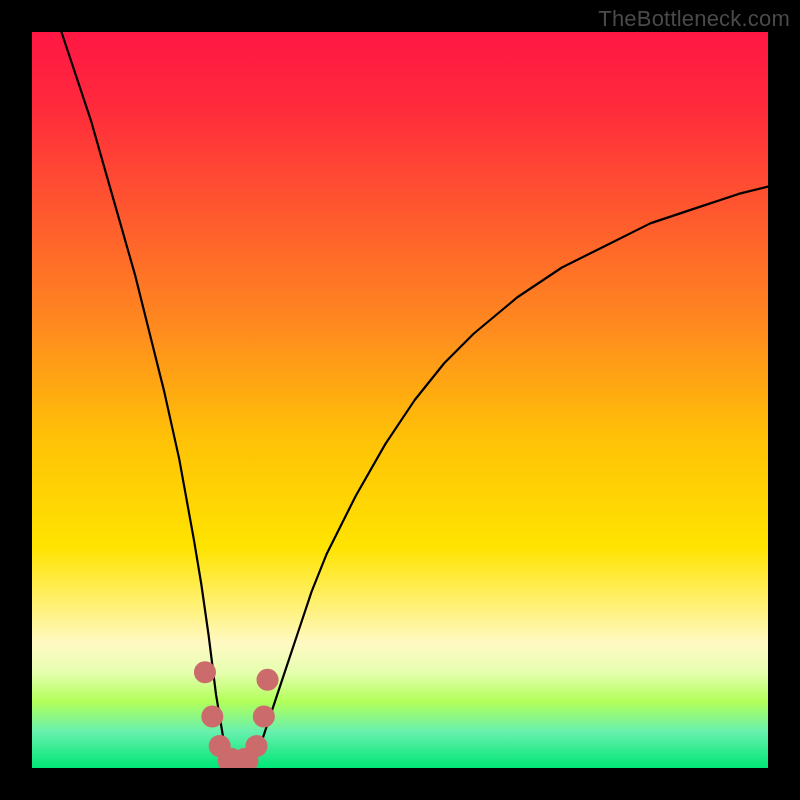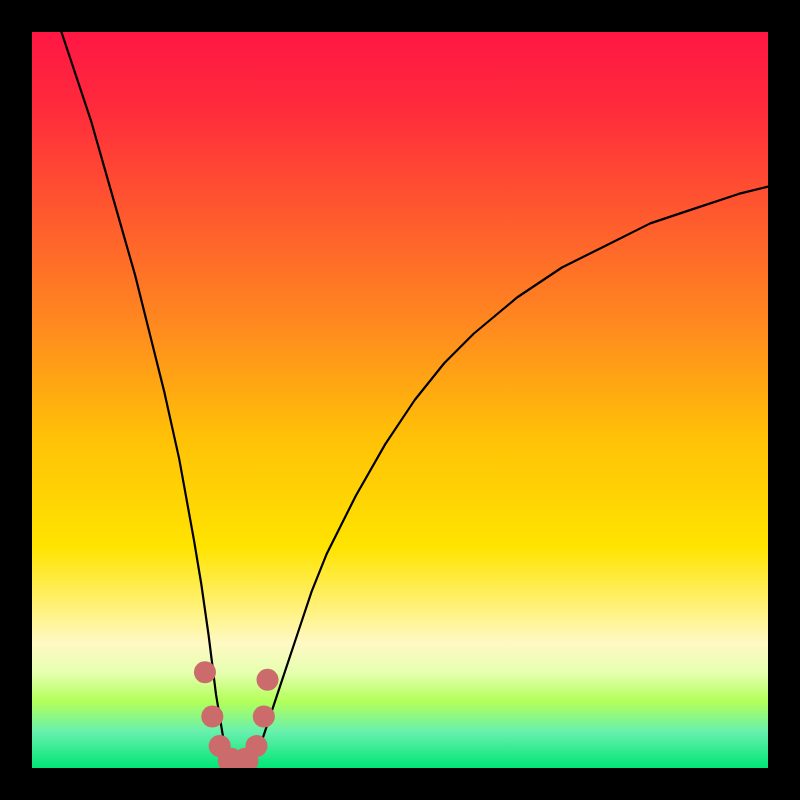--- a/index.html
+++ b/index.html
@@ -68,13 +68,14 @@
           <circle cx="180.32" cy="684.48" r="11.00" fill="#cc6b6b"></circle>
           <circle cx="187.68" cy="713.92" r="11.00" fill="#cc6b6b"></circle>
           <circle cx="198.72" cy="728.64" r="13.00" fill="#cc6b6b"></circle>
           <circle cx="213.44" cy="728.64" r="13.00" fill="#cc6b6b"></circle>
           <circle cx="224.48" cy="713.92" r="11.00" fill="#cc6b6b"></circle>
           <circle cx="231.84" cy="684.48" r="11.00" fill="#cc6b6b"></circle>
           <circle cx="235.52" cy="647.68" r="11.00" fill="#cc6b6b"></circle>
         </g>
     </svg>
   </div>
+  <div class="watermark">TheBottleneck.com</div>
 </div>
 
 </body></html>

